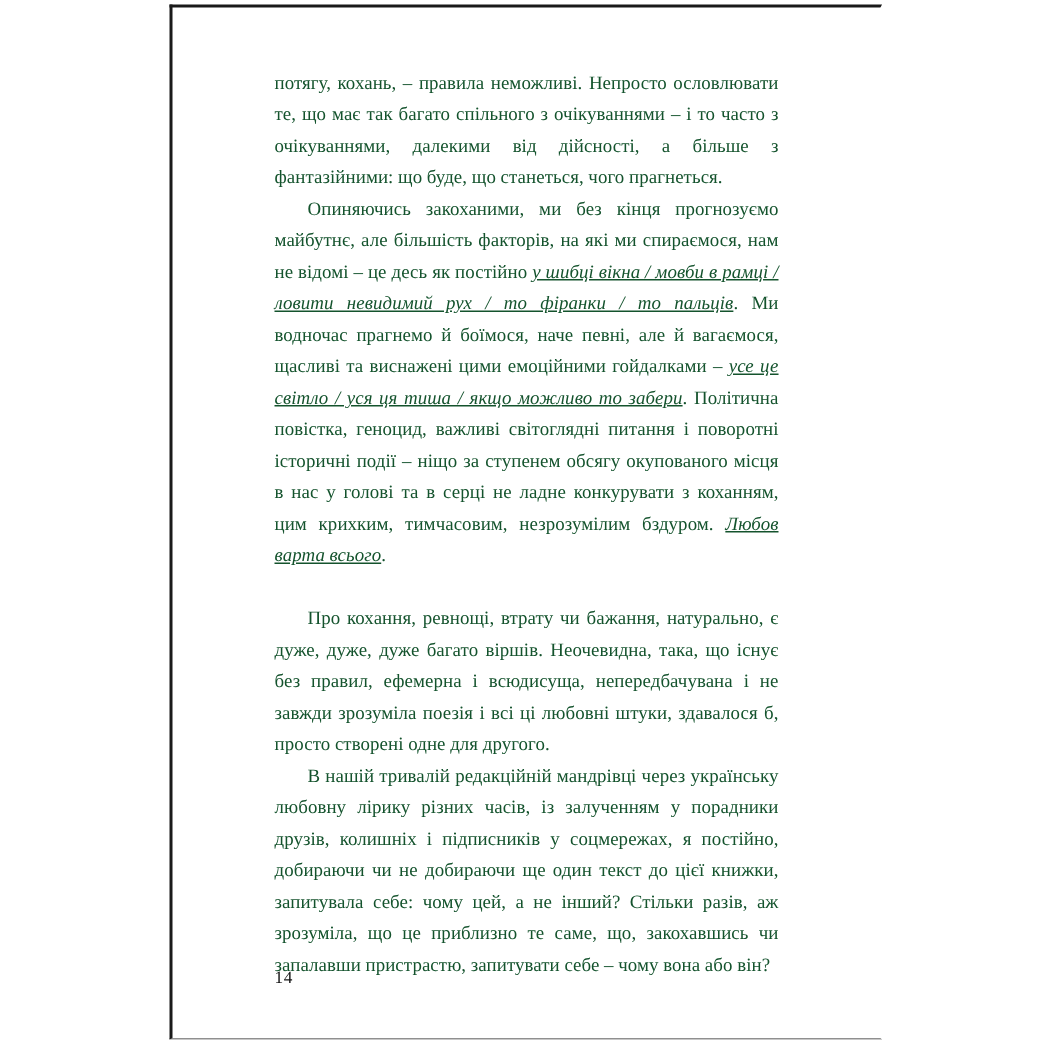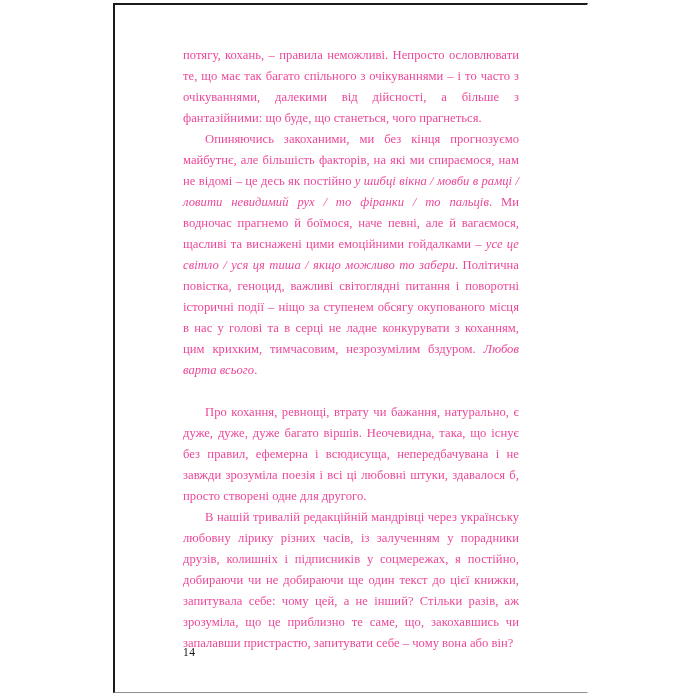--- a/index.html
+++ b/index.html
@@ -41,38 +41,39 @@
     position: absolute;
     left: 68px;
     top: 40px;
     width: 336px;
   }
 
   .para {
     margin: 0;
     font-size: 12.6px;
     line-height: 21px;
-    color: #ec4899;
+    color: #14532d;
     text-align: justify;
     text-indent: 22px;
     hyphens: manual;
     word-spacing: -0.1px;
     letter-spacing: 0.05px;
   }
 
   .para.no-indent {
     text-indent: 0;
   }
 
   .section-gap {
     height: 21px;
   }
 
   em.verse {
     font-style: italic;
+    text-decoration: underline;
   }
 
   .page-number {
     position: absolute;
     left: 68px;
     top: 641px;
     font-size: 11.5px;
     font-weight: normal;
     color: #111111;
     letter-spacing: 0.4px;

